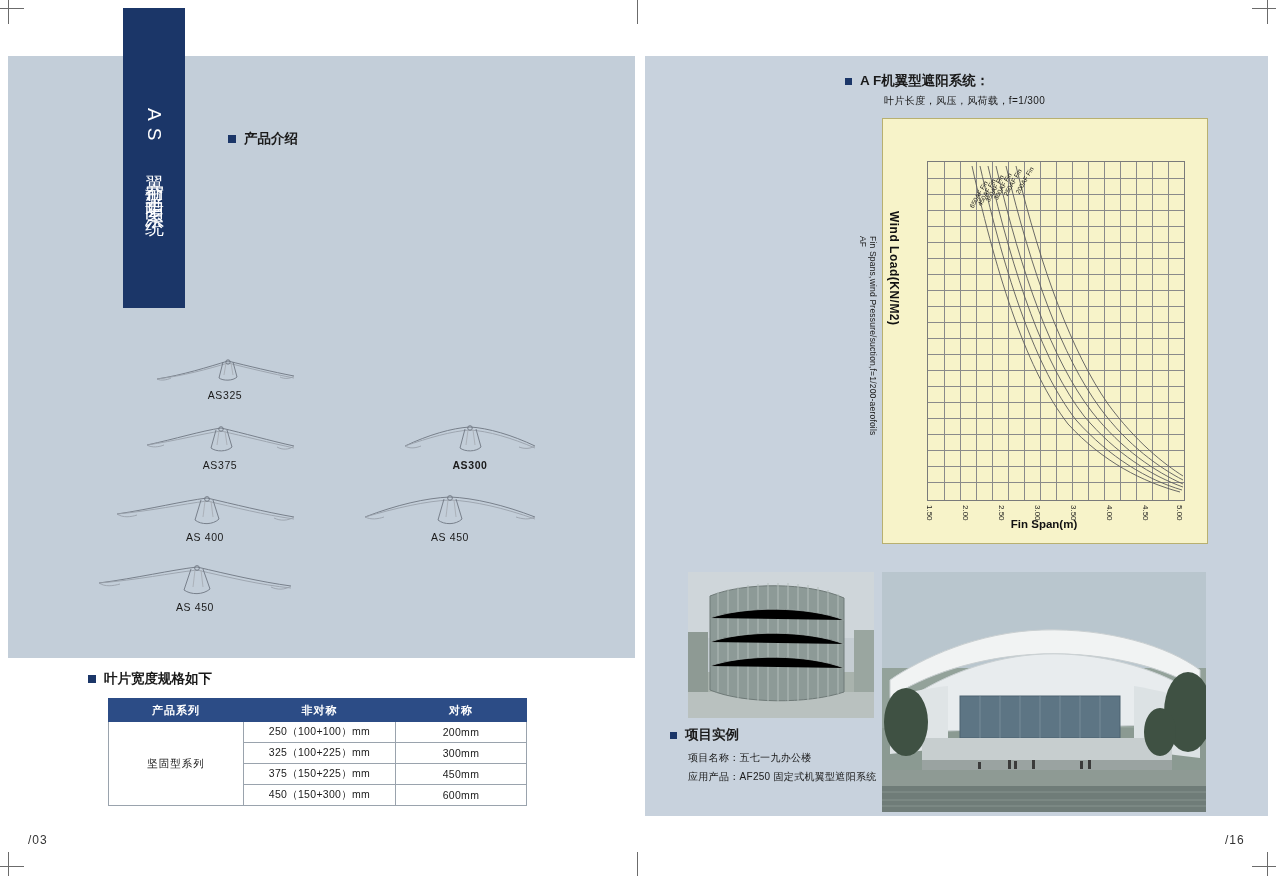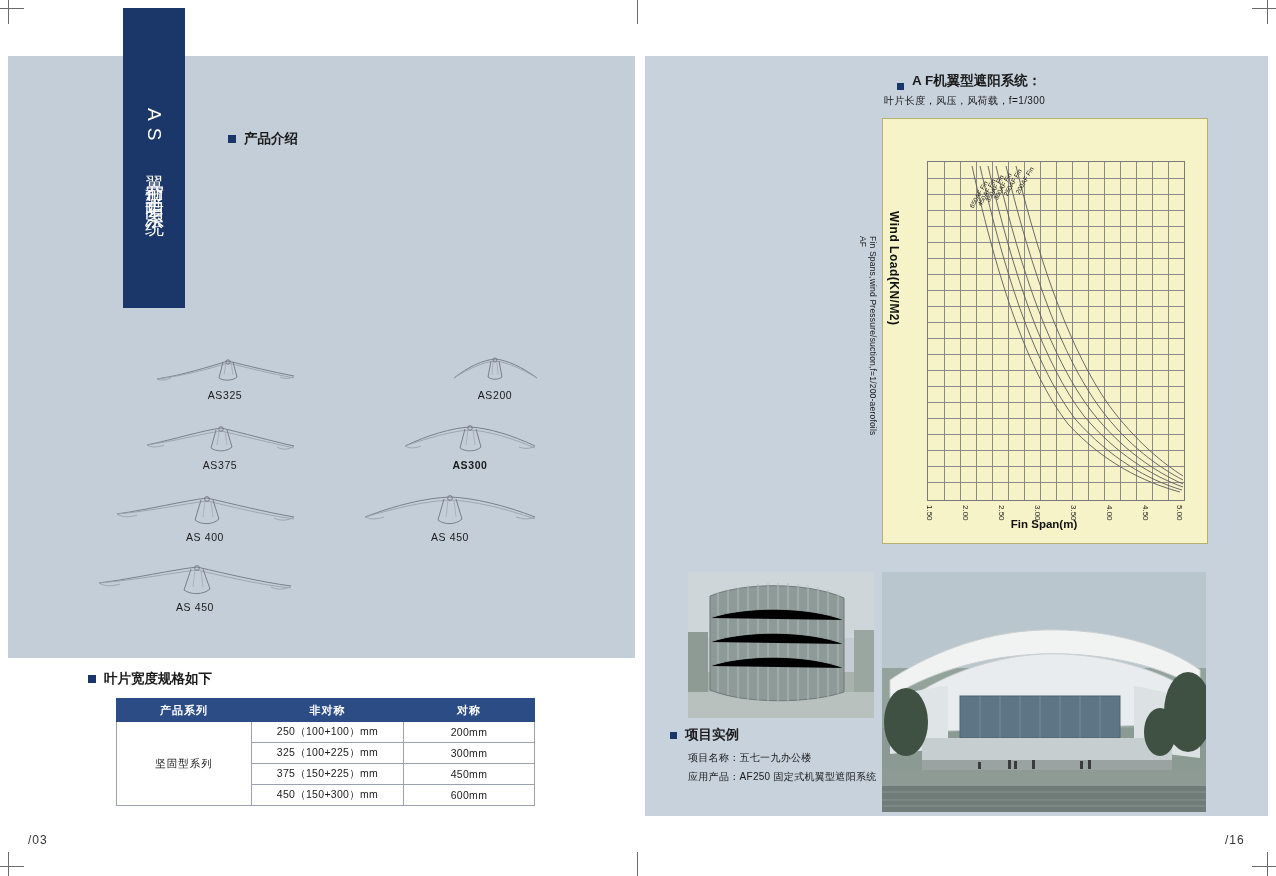--- a/index.html
+++ b/index.html
@@ -72,21 +72,21 @@
 
   
   .profiles{position:absolute;left:90px;top:345px;width:520px;height:290px;}
   .prof{position:absolute;width:210px;text-align:center;}
   .prof .cap{font-size:10.5px;color:#1a1a1a;margin-top:2px;letter-spacing:0.6px;}
   .prof svg{display:block;margin:0 auto;}
 
   
   .tbl-head{position:absolute;left:88px;top:670px;}
   table.spec{
-    position:absolute;left:116px;top:698px;
+    position:absolute;left:108px;top:698px;
     border-collapse:collapse;
     width:419px;
     font-size:10.5px;
     color:#1a1a1a;
   }
   table.spec th{
     background:#2c4c86;color:#fff;font-weight:bold;
     height:20px;border:1px solid #2c4c86;
     font-size:11px;letter-spacing:1px;
   }
@@ -96,21 +96,21 @@
     background:#ffffff;
     letter-spacing:0.3px;
   }
   table.spec td.series{width:145px;letter-spacing:1px;}
   table.spec td.mid{width:158px;}
   table.spec td.sym{width:138px;}
 
   .pagenum{position:absolute;font-size:12px;color:#333;letter-spacing:1px;}
 
   
-  .chart-head{position:absolute;left:897px;top:72px;align-items:flex-end;}
+  .chart-head{position:absolute;left:845px;top:72px;}
   .chart-sub{position:absolute;left:884px;top:94px;font-size:10px;color:#1a1a1a;letter-spacing:0.4px;}
   .chart-frame{
     position:absolute;left:882px;top:118px;width:324px;height:424px;
     background:#f7f3c9;border:1px solid #b8b070;
   }
   .chart-inner{
     position:absolute;left:44px;top:42px;width:256px;height:338px;
     background:#f7f3c9;border:1px solid #7a7a7a;
   }
   .grid-v,.grid-h{position:absolute;background:#8a8a8a;}
@@ -199,33 +199,20 @@
           <path d="M66,33 C70,36 80,36 84,32"></path>
           <path d="M73,18 L71,30 M78,18 L80,30" stroke="#a8aeb6"></path>
           <circle cx="75" cy="17" r="2.2"></circle>
           <path d="M4,34 C8,36 14,35 18,33" stroke="#9aa2ac"></path>
           <path d="M141,31 C137,34 131,34 127,32" stroke="#9aa2ac"></path>
         </g>
       </svg>
       <div class="cap">AS325</div>
     </div>
 
-    <div class="prof" style="left:300px;top:0px;">
-      <svg width="95" height="42" viewBox="0 0 95 42">
-        <g fill="none" stroke="#6f7782" stroke-width="0.9">
-          <path d="M6,33 C20,22 35,15 47,14 C59,15 74,22 89,33"></path>
-          <path d="M6,33 C20,24 35,17 47,16 C59,17 74,24 89,33" stroke="#9aa2ac"></path>
-          <path d="M43,16 L40,32 M51,16 L54,32"></path>
-          <path d="M40,32 C44,35 50,35 54,32"></path>
-          <path d="M45,17 L44,30 M49,17 L50,30" stroke="#a8aeb6"></path>
-          <circle cx="47" cy="15" r="2"></circle>
-        </g>
-      </svg>
-      <div class="cap">AS200</div>
-    </div>
 
     <div class="prof" style="left:25px;top:70px;">
       <svg width="155" height="42" viewBox="0 0 155 42">
         <g fill="none" stroke="#6f7782" stroke-width="0.9">
           <path d="M4,30 C32,24 58,16 78,13 C100,18 128,26 151,31"></path>
           <path d="M4,30 C32,26 58,19 78,16 C100,21 128,28 151,33" stroke="#9aa2ac"></path>
           <path d="M73,15 L68,33 M84,15 L89,32"></path>
           <path d="M68,33 C73,37 84,37 89,32"></path>
           <path d="M76,16 L74,30 M82,16 L84,30" stroke="#a8aeb6"></path>
           <circle cx="78" cy="14" r="2.3"></circle>

